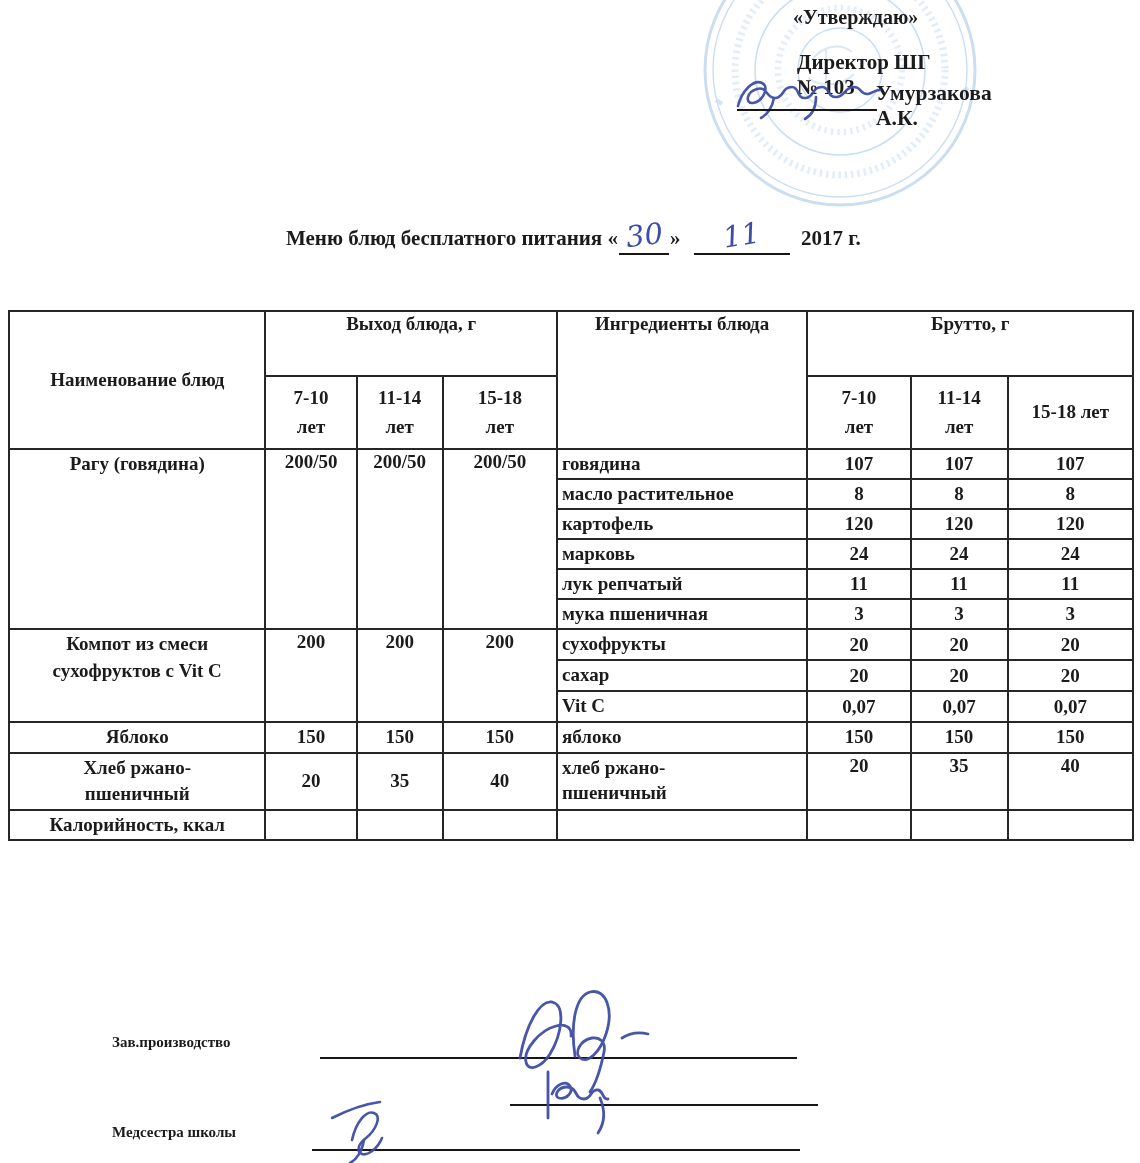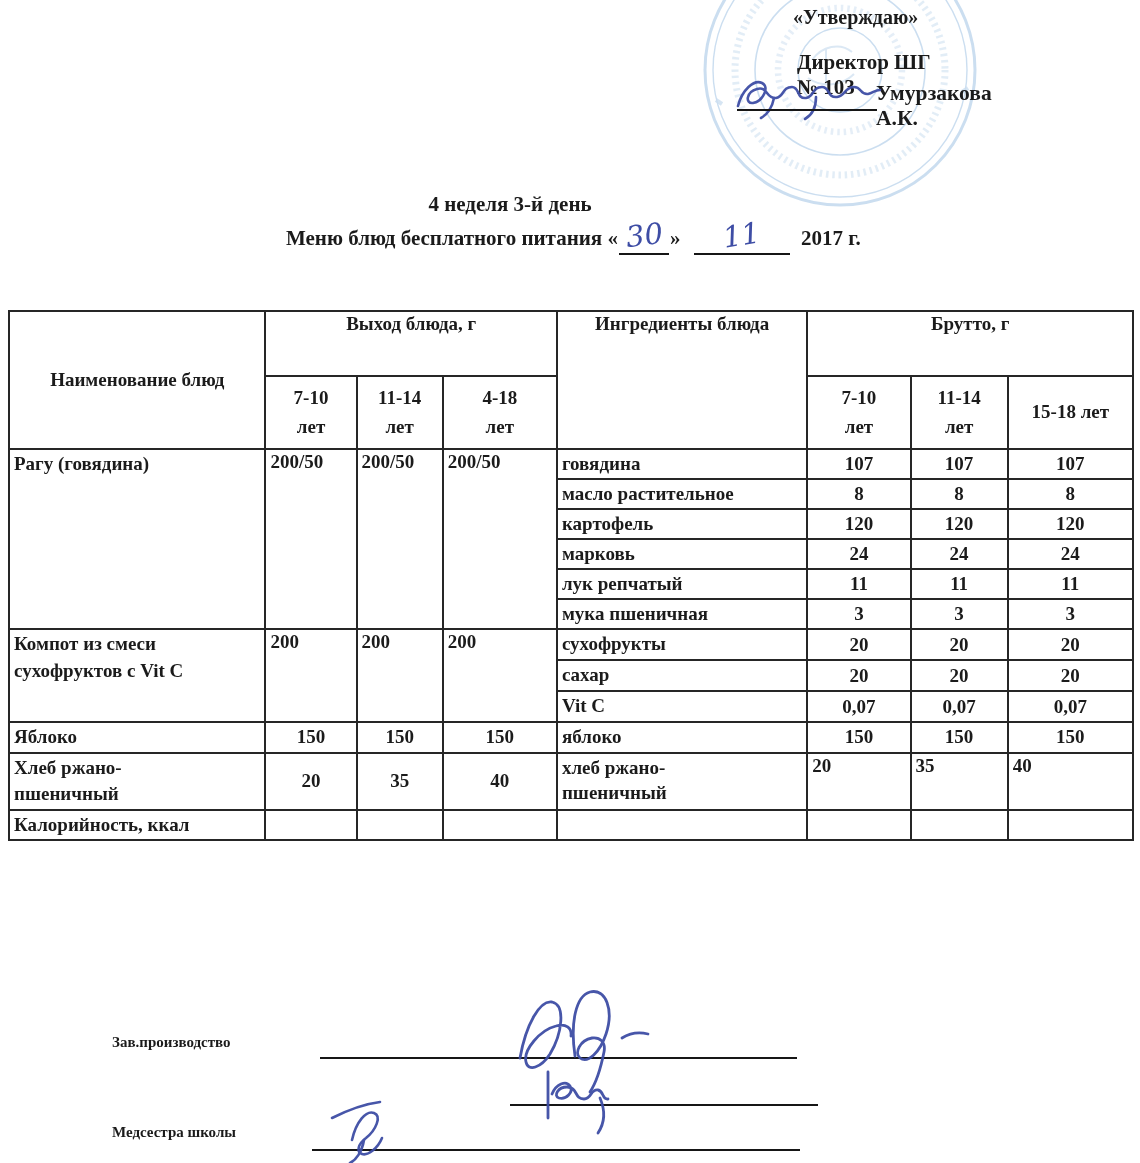--- a/index.html
+++ b/index.html
@@ -35,23 +35,23 @@
   table.menu{border-collapse:collapse;width:1126px;table-layout:fixed;}
   table.menu th,table.menu td{
     border:2px solid #262626;font-size:19px;font-weight:700;
     padding:1px 4px;overflow:hidden;
   }
   table.menu th{white-space:pre-line;}
   th.group{vertical-align:top;padding-top:5px;}
   th.namehdr{vertical-align:middle;text-align:center;}
   th.inghdr{vertical-align:top;text-align:center;padding-top:5px;}
   th.age{vertical-align:middle;text-align:center;line-height:1.5;}
-  td.dish{text-align:left;vertical-align:top;padding:2px 4px 0 10px;white-space:pre-line;line-height:1.4;}
+  td.dish{text-align:center;vertical-align:top;padding:2px 4px 0 10px;white-space:pre-line;line-height:1.4;}
   td.ing{text-align:left;vertical-align:top;padding:1px 4px 0 12px;white-space:pre-line;line-height:1.35;}
-  td.num{vertical-align:top;padding-top:2px;}
+  td.num{text-align:center;vertical-align:top;padding-top:2px;}
   td.numm{text-align:center;vertical-align:middle;}
   
   .sig-label{font-size:15px;}
   .sig-label.l1{left:112px;top:1034px;}
   .sig-label.l2{left:112px;top:1079px;}
   .sig-label.l3{left:112px;top:1124px;}
   .sig-line{border-top:2.4px solid #161616;height:0;}
   .sig-line.s1{left:320px;top:1057px;width:477px;}
   .sig-line.s2{left:510px;top:1104px;width:308px;}
   .sig-line.s3{left:312px;top:1149px;width:488px;}
@@ -71,21 +71,20 @@
     <path d="M716,100 l6,4 m240,-12 l6,-4" stroke-width="4" opacity="0.8"></path>
   </g>
 </svg>
 
 <div id="text-layer" class="abs">
 
   <div class="abs approve-line b">«Утверждаю»</div>
   <div class="abs director-line b">Директор ШГ № 103</div>
   <div class="abs director-name b">Умурзакова А.К.</div>
 
-  <div class="abs week-day b">4 неделя 3-й день</div>
   <div class="abs menu-line b">
     <span>Меню блюд бесплатного питания</span>
     <span>«</span><span class="uline day"><span class="hand">30</span></span><span>»</span>
     <span class="uline month"><span class="hand">11</span></span>
     <span>2017 г.</span>
   </div>
 
   <div class="abs menu-table-wrap">
     <table class="menu">
       <colgroup>
@@ -103,21 +102,21 @@
         <th class="namehdr" rowspan="2">Наименование блюд</th>
         <th class="group" colspan="3">Выход блюда, г</th>
         <th class="inghdr" rowspan="2">Ингредиенты блюда</th>
         <th class="group" colspan="3">Брутто, г</th>
       </tr>
       <tr style="height:73px">
         <th class="age">7-10
 лет</th>
         <th class="age">11-14
 лет</th>
-        <th class="age">4-18
+        <th class="age">15-18
 лет</th>
         <th class="age">7-10
 лет</th>
         <th class="age">11-14
 лет</th>
         <th class="age">15-18 лет</th>
       </tr>
 
       <tr style="height:30px">
         <td class="dish" rowspan="6">Рагу (говядина)</td>

